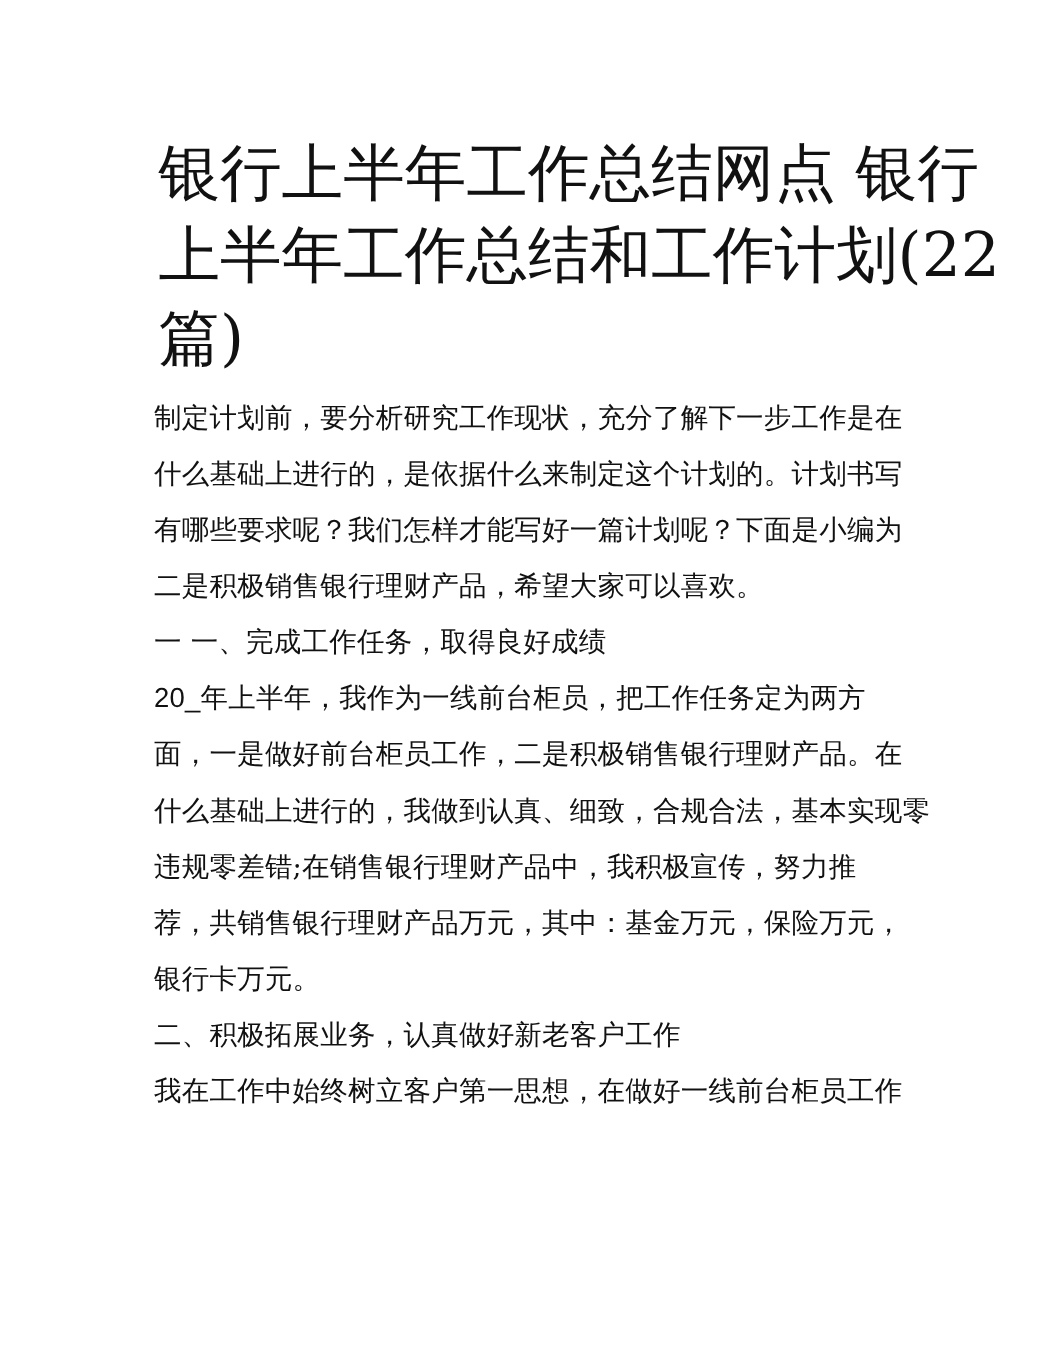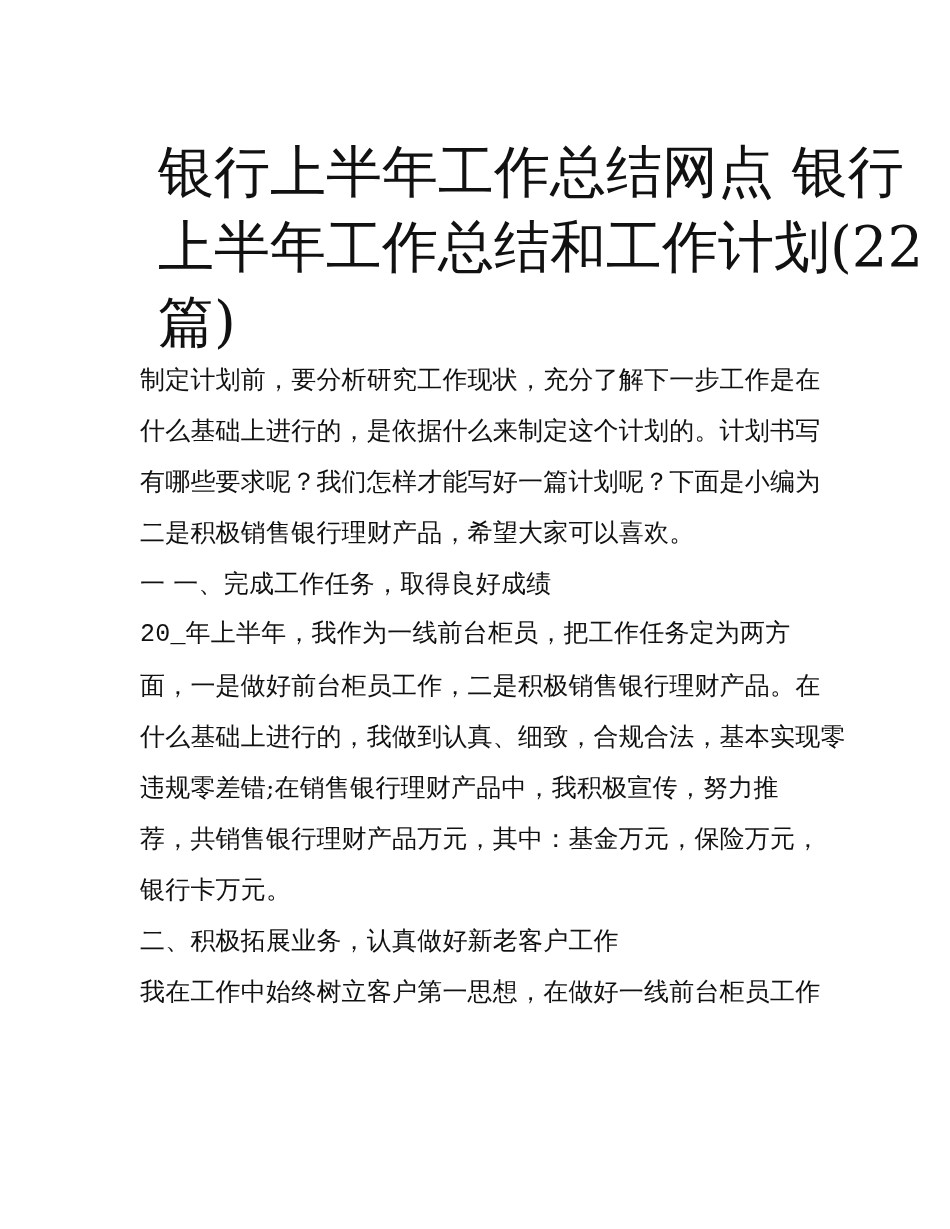--- a/index.html
+++ b/index.html
@@ -21,21 +21,21 @@
       top: 0;
       width: 950px;
       height: 1229px;
       background: #ffffff;
     }
     .title {
       position: absolute;
       left: 140px;
       top: 116px;
       width: 690px;
-      margin: 18px;
+      margin: 4px;
       font-weight: normal;
     }
     .title-line {
       display: block;
       height: 75px;
       line-height: 75px;
       font-size: 56px;
       white-space: nowrap;
       letter-spacing: 0px;
     }
@@ -47,21 +47,21 @@
     }
     .line {
       display: block;
       height: 51px;
       line-height: 44px;
       font-size: 25px;
       white-space: nowrap;
       letter-spacing: 0.2px;
     }
     .line.num-start {
-      font-family: Liberation Mono, monospace;
+      font-family: Liberation Sans, sans-serif;
     }
   </style>
 </head>
 <body>
 
 <div class="page">
 
   <h1 class="title">
     <span class="title-line">银行上半年工作总结网点 银行</span>
     <span class="title-line">上半年工作总结和工作计划(22</span>

